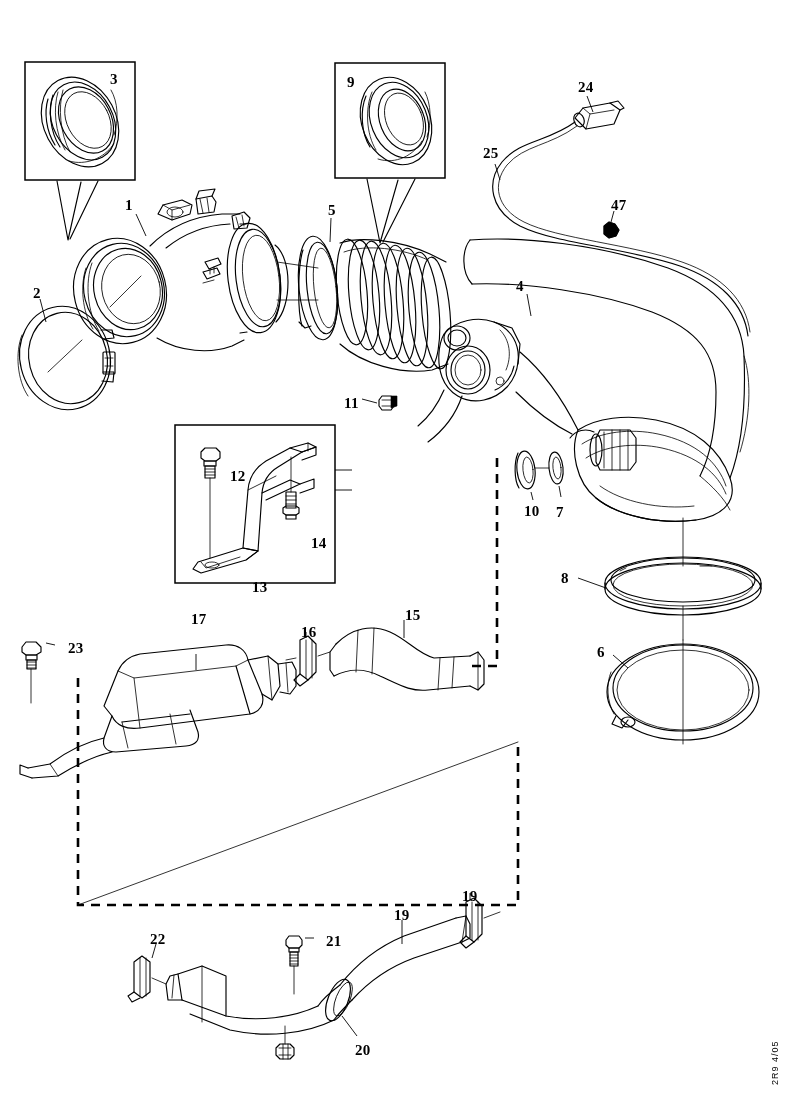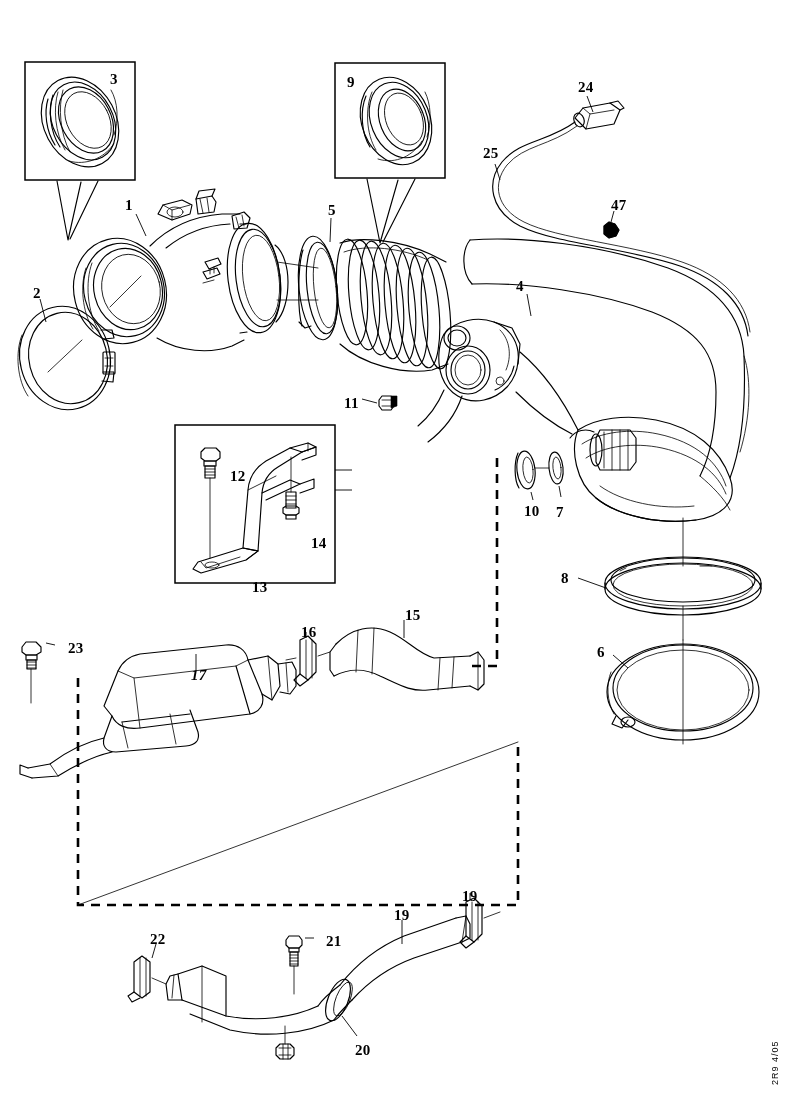--- a/index.html
+++ b/index.html
@@ -431,21 +431,21 @@
   <div class="callout" style="left:556px;top:505px;">7</div>
   <div class="callout" style="left:561px;top:571px;">8</div>
   <div class="callout" style="left:347px;top:75px;">9</div>
   <div class="callout" style="left:524px;top:504px;">10</div>
   <div class="callout" style="left:344px;top:396px;">11</div>
   <div class="callout" style="left:230px;top:441px;margin-top:28px;">12</div>
   <div class="callout" style="left:252px;top:560px;margin-top:20px;">13</div>
   <div class="callout" style="left:311px;top:536px;">14</div>
   <div class="callout" style="left:398px;top:608px;margin-left:7px;">15</div>
   <div class="callout" style="left:301px;top:625px;">16</div>
-  <div class="callout" style="left:191px;top:668px;font-style:italic;">17</div>
+  <div class="callout" style="left:191px;top:612px;">17</div>
   <div class="callout" style="left:462px;top:889px;">19</div>
   <div class="callout" style="left:394px;top:908px;text-align:right;">19</div>
   <div class="callout" style="left:355px;top:1043px;">20</div>
   <div class="callout" style="left:326px;top:934px;">21</div>
   <div class="callout" style="left:150px;top:932px;text-align:center;">22</div>
   <div class="callout" style="left:68px;top:641px;">23</div>
   <div class="callout" style="left:578px;top:80px;">24</div>
   <div class="callout" style="left:483px;top:146px;">25</div>
   <div class="callout" style="left:611px;top:198px;">47</div>
 

